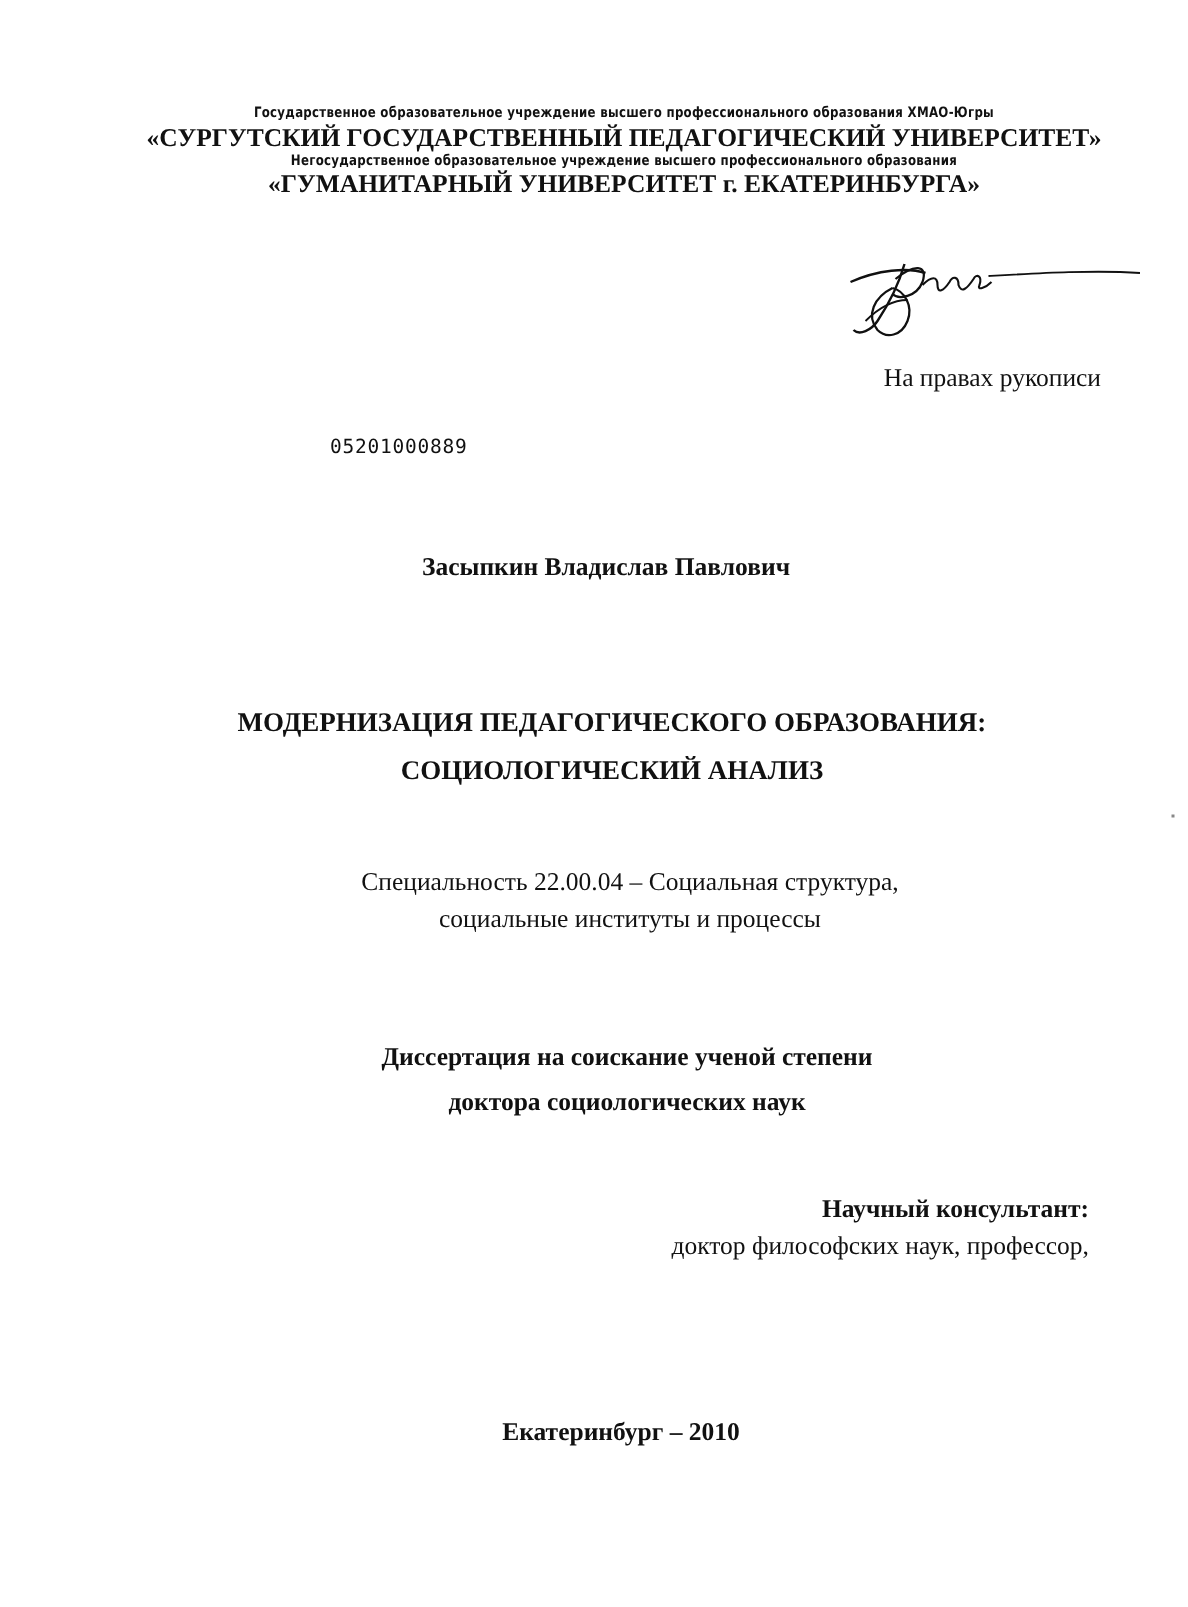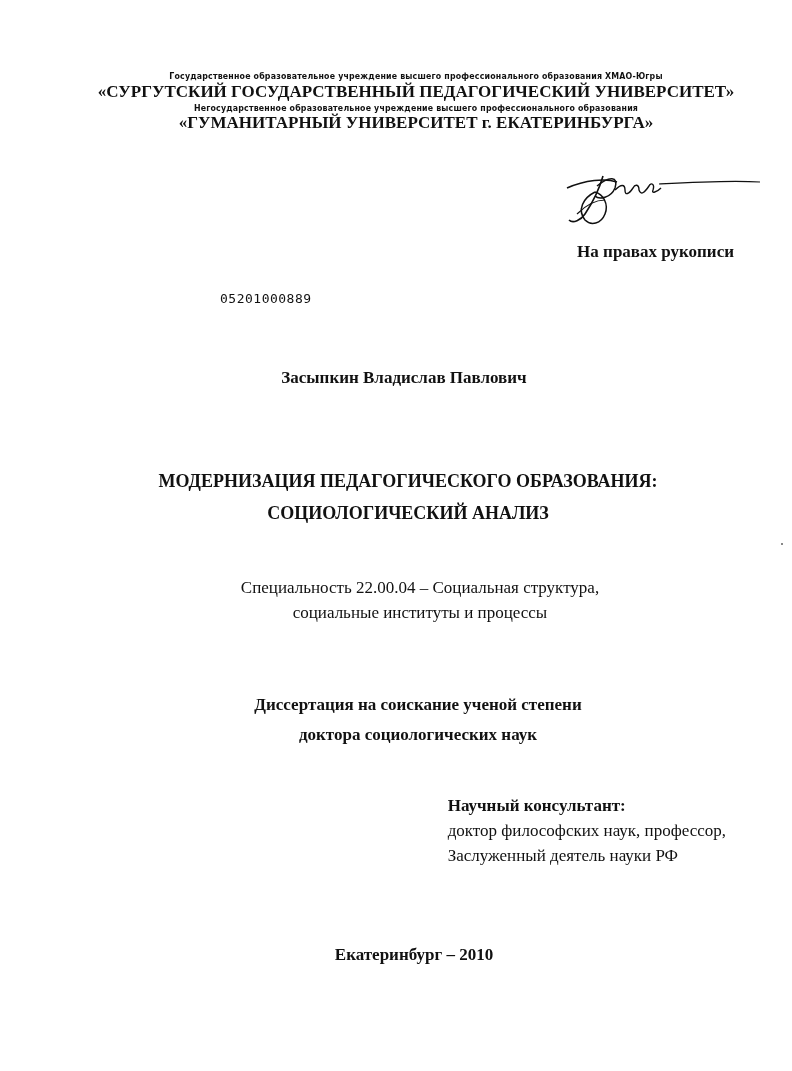--- a/index.html
+++ b/index.html
@@ -40,21 +40,21 @@
       left: 555px;
       top: 170px;
       width: 215px;
       height: 60px;
     }
 
     .rights {
       right: 58px;
       top: 242px;
       font-size: 17px;
-      font-weight: bold;
+      font-weight: normal;
       white-space: nowrap;
     }
 
     .code {
       left: 220px;
       top: 291px;
       font-family: "DejaVu Sans Mono", "Liberation Mono", monospace;
       font-size: 13px;
       letter-spacing: 0.5px;
     }
@@ -85,20 +85,21 @@
       font-size: 17px;
       font-weight: bold;
       line-height: 30px;
       top: 690px;
       left: 22px;
     }
 
     .consultant {
       right: 66px;
       top: 793px;
+      text-align: right;
       font-size: 17px;
       line-height: 25px;
     }
     .consultant .head { font-weight: bold; }
 
     .city {
       top: 945px;
       left: 18px;
       font-size: 17px;
       font-weight: bold;
@@ -149,18 +150,17 @@
 </div>
 
 <div class="abs center degree">
   <div>Диссертация на соискание ученой степени</div>
   <div>доктора социологических наук</div>
 </div>
 
 <div class="abs consultant">
   <div class="head">Научный консультант:</div>
   <div>доктор философских наук, профессор,</div>
-  <div>Заслуженный деятель науки РФ</div>
 </div>
 
 <div class="abs center city">Екатеринбург – 2010</div>
 
 <div class="abs speck"></div>
 
 </body></html>

